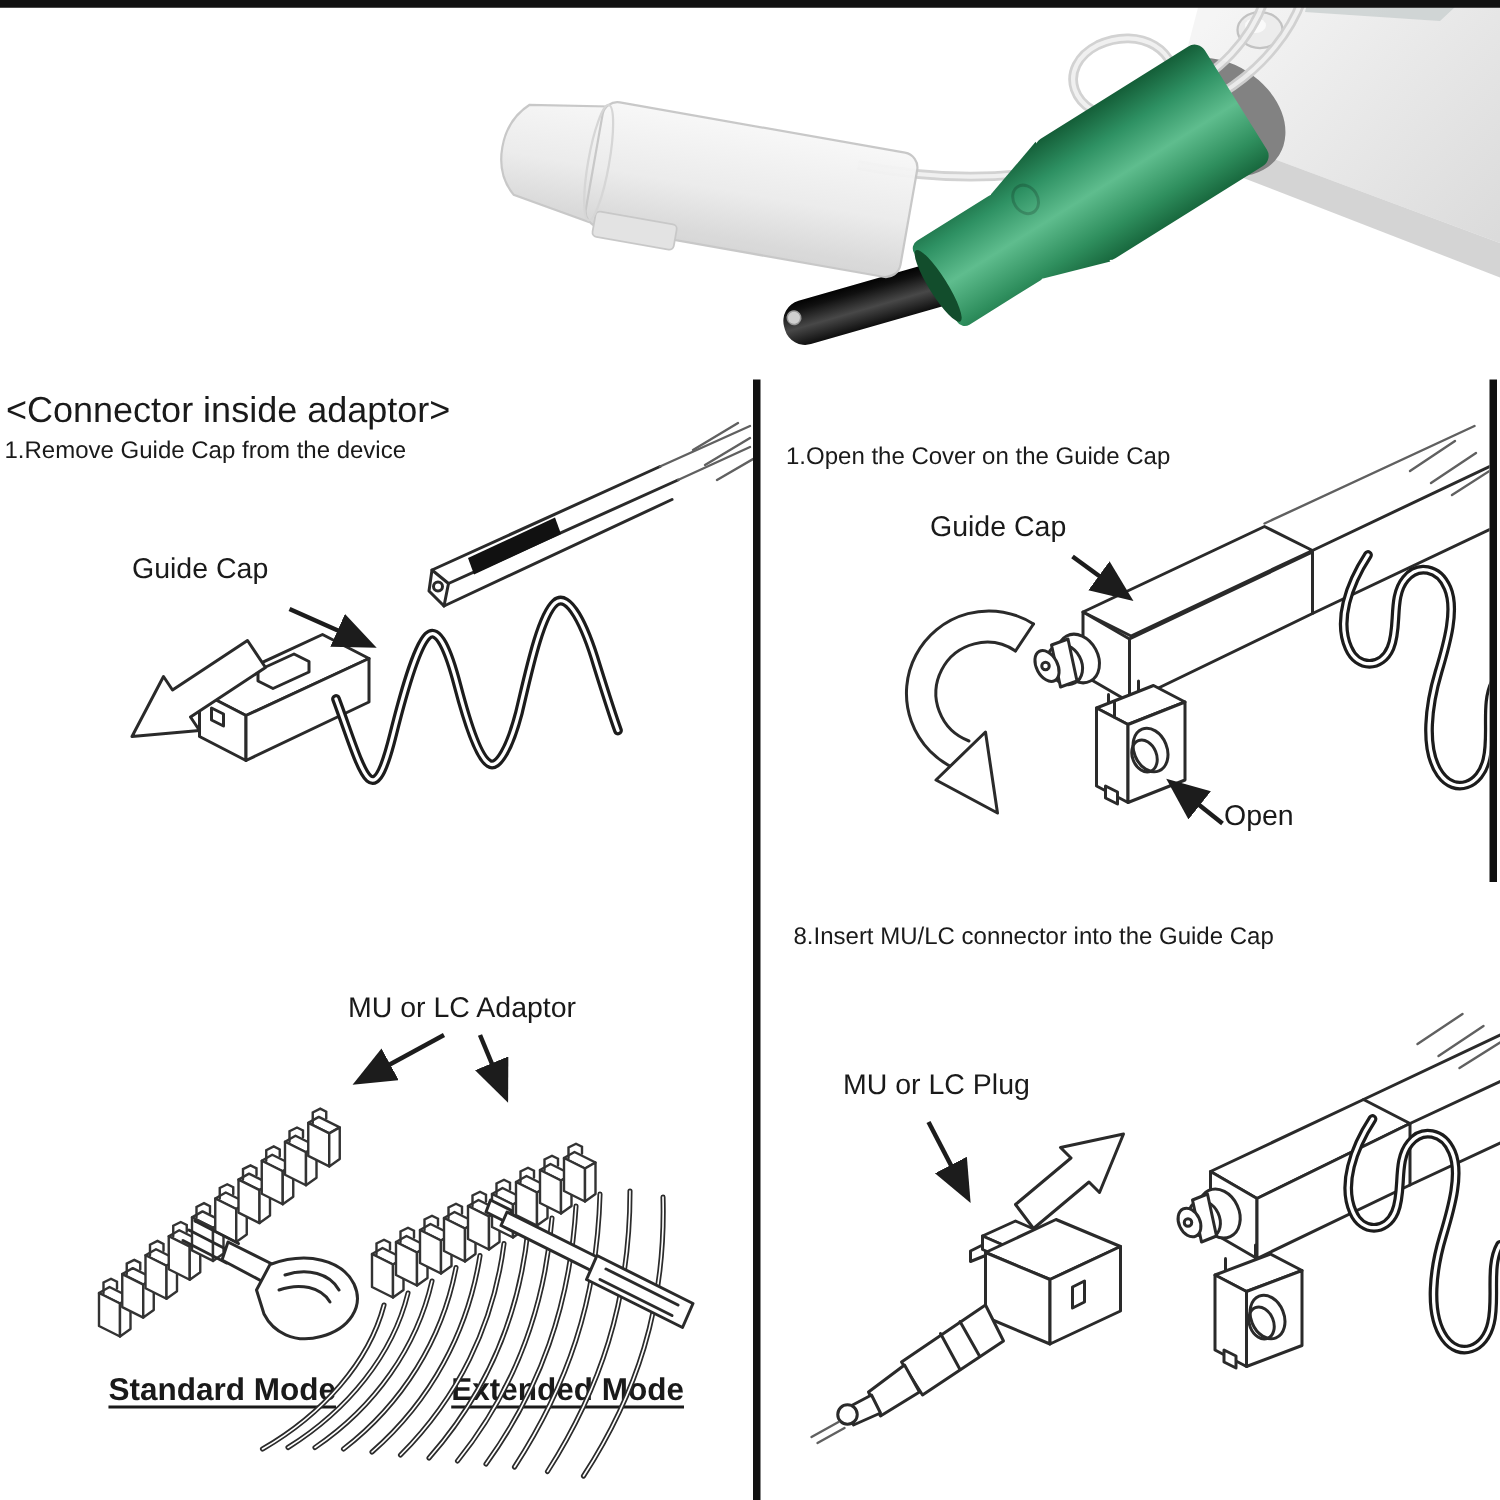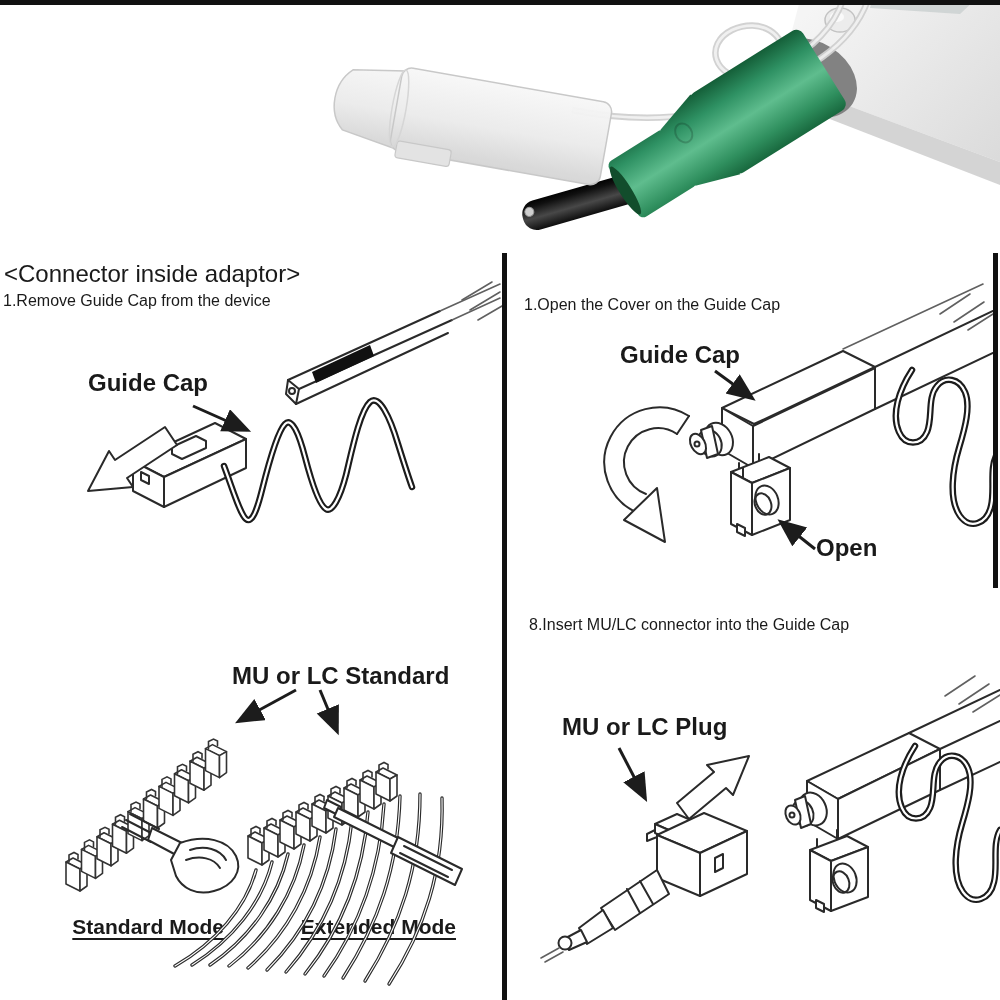--- a/index.html
+++ b/index.html
@@ -2,21 +2,21 @@
 <html><head>
 <meta charset="utf-8">
 <style>
   html,body{margin:0;padding:0;background:#fff;}
   #stage{position:relative;width:1000px;height:1000px;background:#fff;overflow:hidden;
          font-family:"Liberation Sans",sans-serif;color:#1a1a1a;}
   .abs{position:absolute;}
   .border{position:absolute;background:#111;}
   .title{font-size:24px;white-space:nowrap;}
   .step{font-size:16px;}
-  .lbl{font-size:24px;font-weight:700;white-space:nowrap;}
+  .lbl{font-size:19px;font-weight:400;white-space:nowrap;}
   .mode{font-size:21px;font-weight:700;text-align:right;text-decoration:underline;text-underline-offset:4px;}
   svg{position:absolute;display:block;}
   svg .ln{fill:none;stroke:#2a2a2a;stroke-width:2;stroke-linejoin:round;stroke-linecap:round;}
   svg .f{fill:#fff;stroke:#2a2a2a;stroke-width:2;stroke-linejoin:round;}
   svg .solid{fill:#111;stroke:none;}
   svg .cable{fill:none;stroke:#1c1c1c;stroke-width:6.5;stroke-linecap:round;stroke-linejoin:round;}
   svg .core{fill:none;stroke:#fff;stroke-width:2.2;stroke-linecap:round;stroke-linejoin:round;}
   svg .dbl{fill:none;stroke:#2b2b2b;stroke-width:3.4;stroke-linecap:round;}
   svg .dcore{fill:none;stroke:#fff;stroke-width:1.1;stroke-linecap:round;}
   svg .thin{fill:none;stroke:#606060;stroke-width:1.6;stroke-linecap:round;}
@@ -196,21 +196,21 @@
 
     <path class="arrow" marker-end="url(#ah2)" d="M 208,113 L 245,140"></path>
     <path class="arrow" marker-end="url(#ah2)" d="M 308,291 L 274,264"></path>
 
     <g>
       <path class="cable" d="M 405,112 C 392,132 384,156 392,174 C 398,188 414,188 420,174 C 426,160 420,140 430,128 C 438,118 452,120 458,134 C 464,148 458,170 452,190 C 446,210 441,241 453,258 C 463,272 480,266 484,248 C 488,232 482,210 490,196"></path>
       <path class="core" d="M 405,112 C 392,132 384,156 392,174 C 398,188 414,188 420,174 C 426,160 420,140 430,128 C 438,118 452,120 458,134 C 464,148 458,170 452,190 C 446,210 441,241 453,258 C 463,272 480,266 484,248 C 488,232 482,210 490,196"></path>
     </g>
   </svg>
 
-  <div class="abs lbl" style="left:232px;top:662px">MU or LC Standard</div>
+  <div class="abs lbl" style="left:232px;top:662px">MU or LC Adaptor</div>
   <div class="abs mode" style="left:72px;top:915px;width:152px">Standard Mode</div>
   <div class="abs mode" style="left:296px;top:915px;width:160px">Extended Mode</div>
 
   <svg style="left:0;top:588px" width="502" height="412" viewBox="0 0 502 412">
     <defs>
       <marker id="ah3" markerWidth="11" markerHeight="9" refX="8" refY="4" orient="auto">
           <path d="M0,0 L9.5,4 L0,8 Z" fill="#1c1c1c"></path>
         </marker>
       <g id="clipA">
         <polygon points="2,16 9,12 23,19 16,23" fill="#fff" stroke="#333" stroke-width="1.6" stroke-linejoin="round"></polygon>

